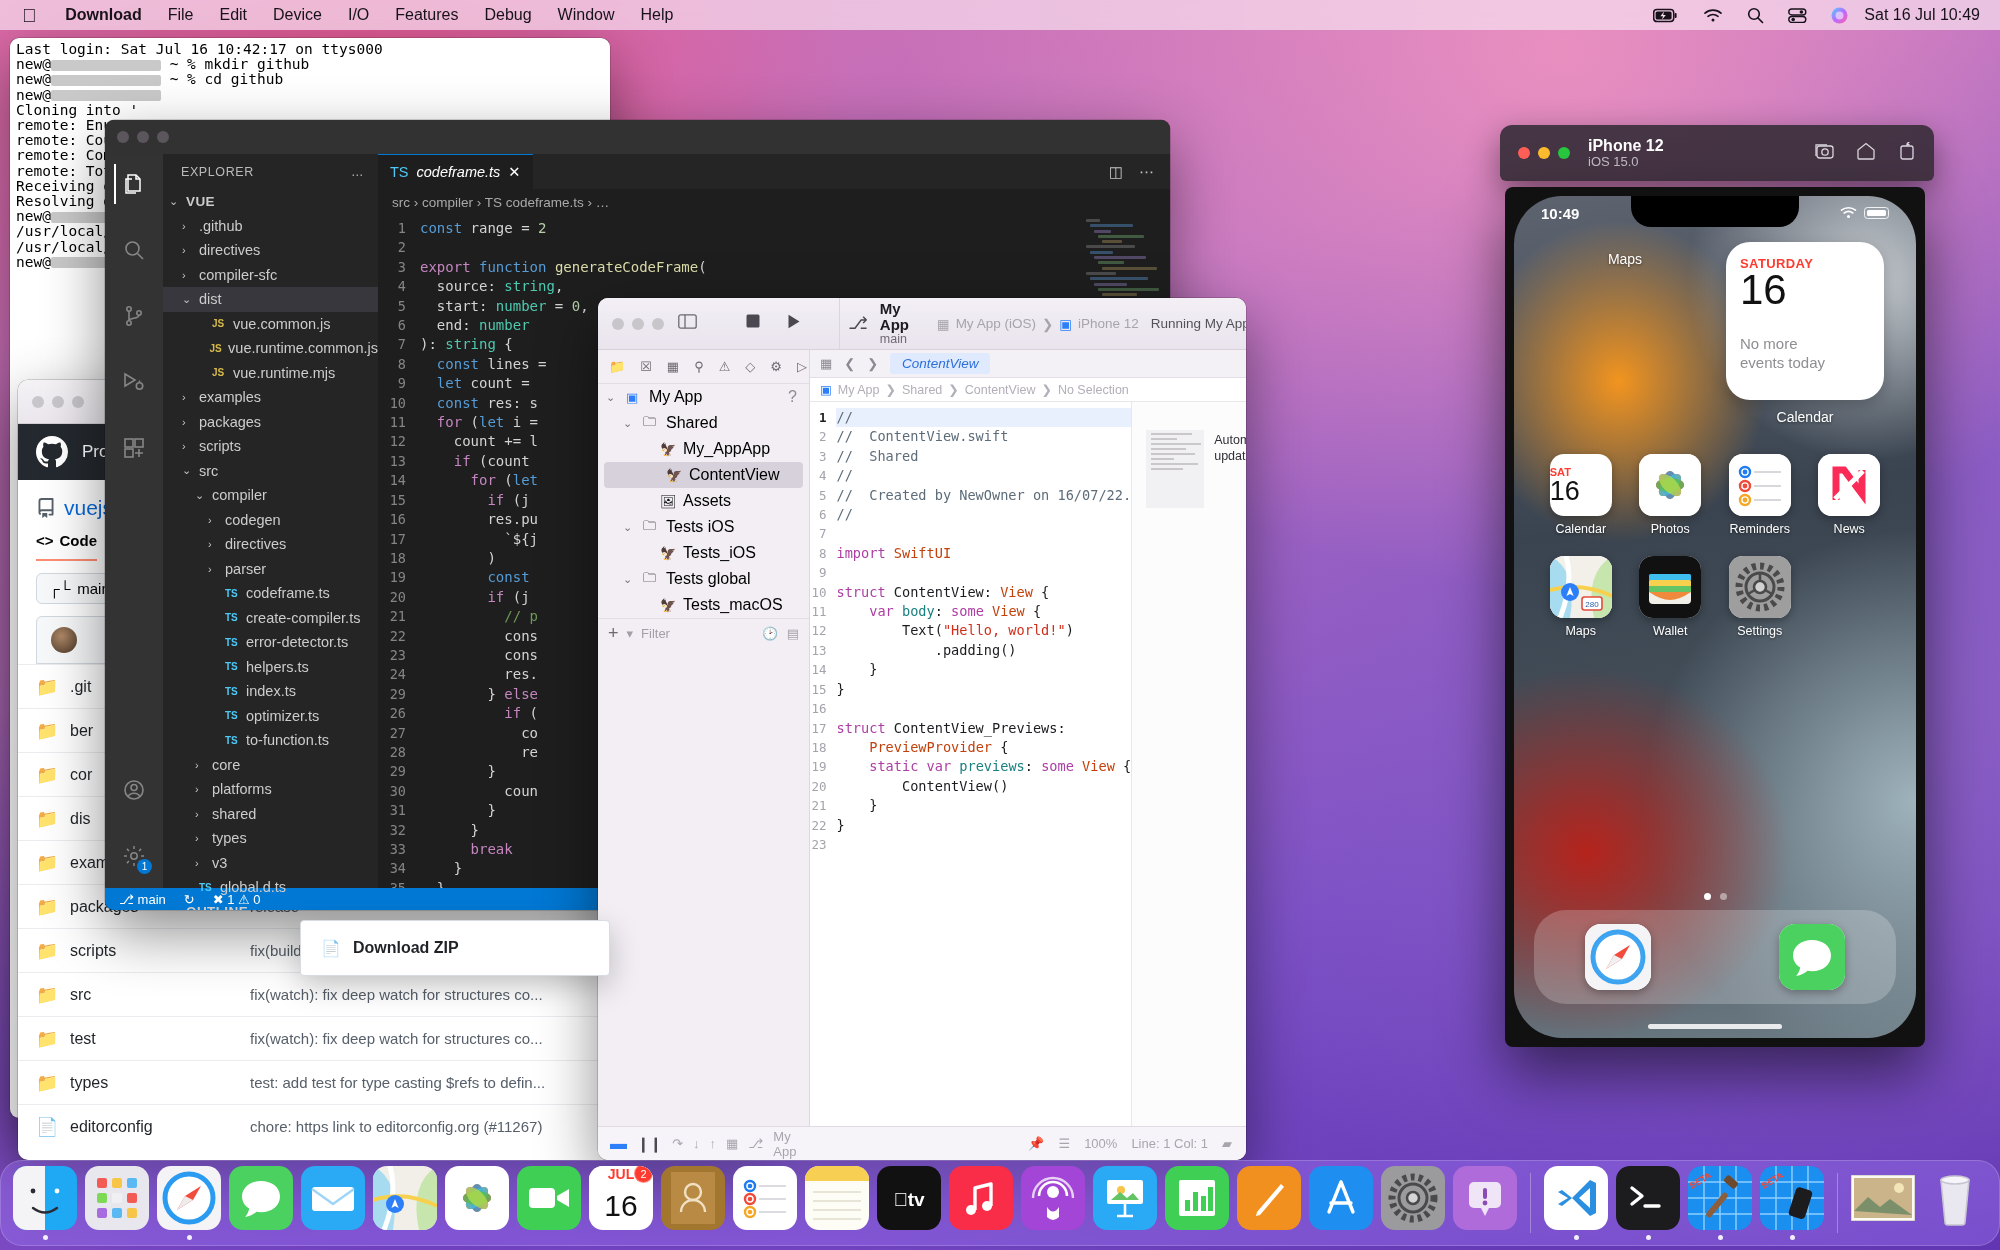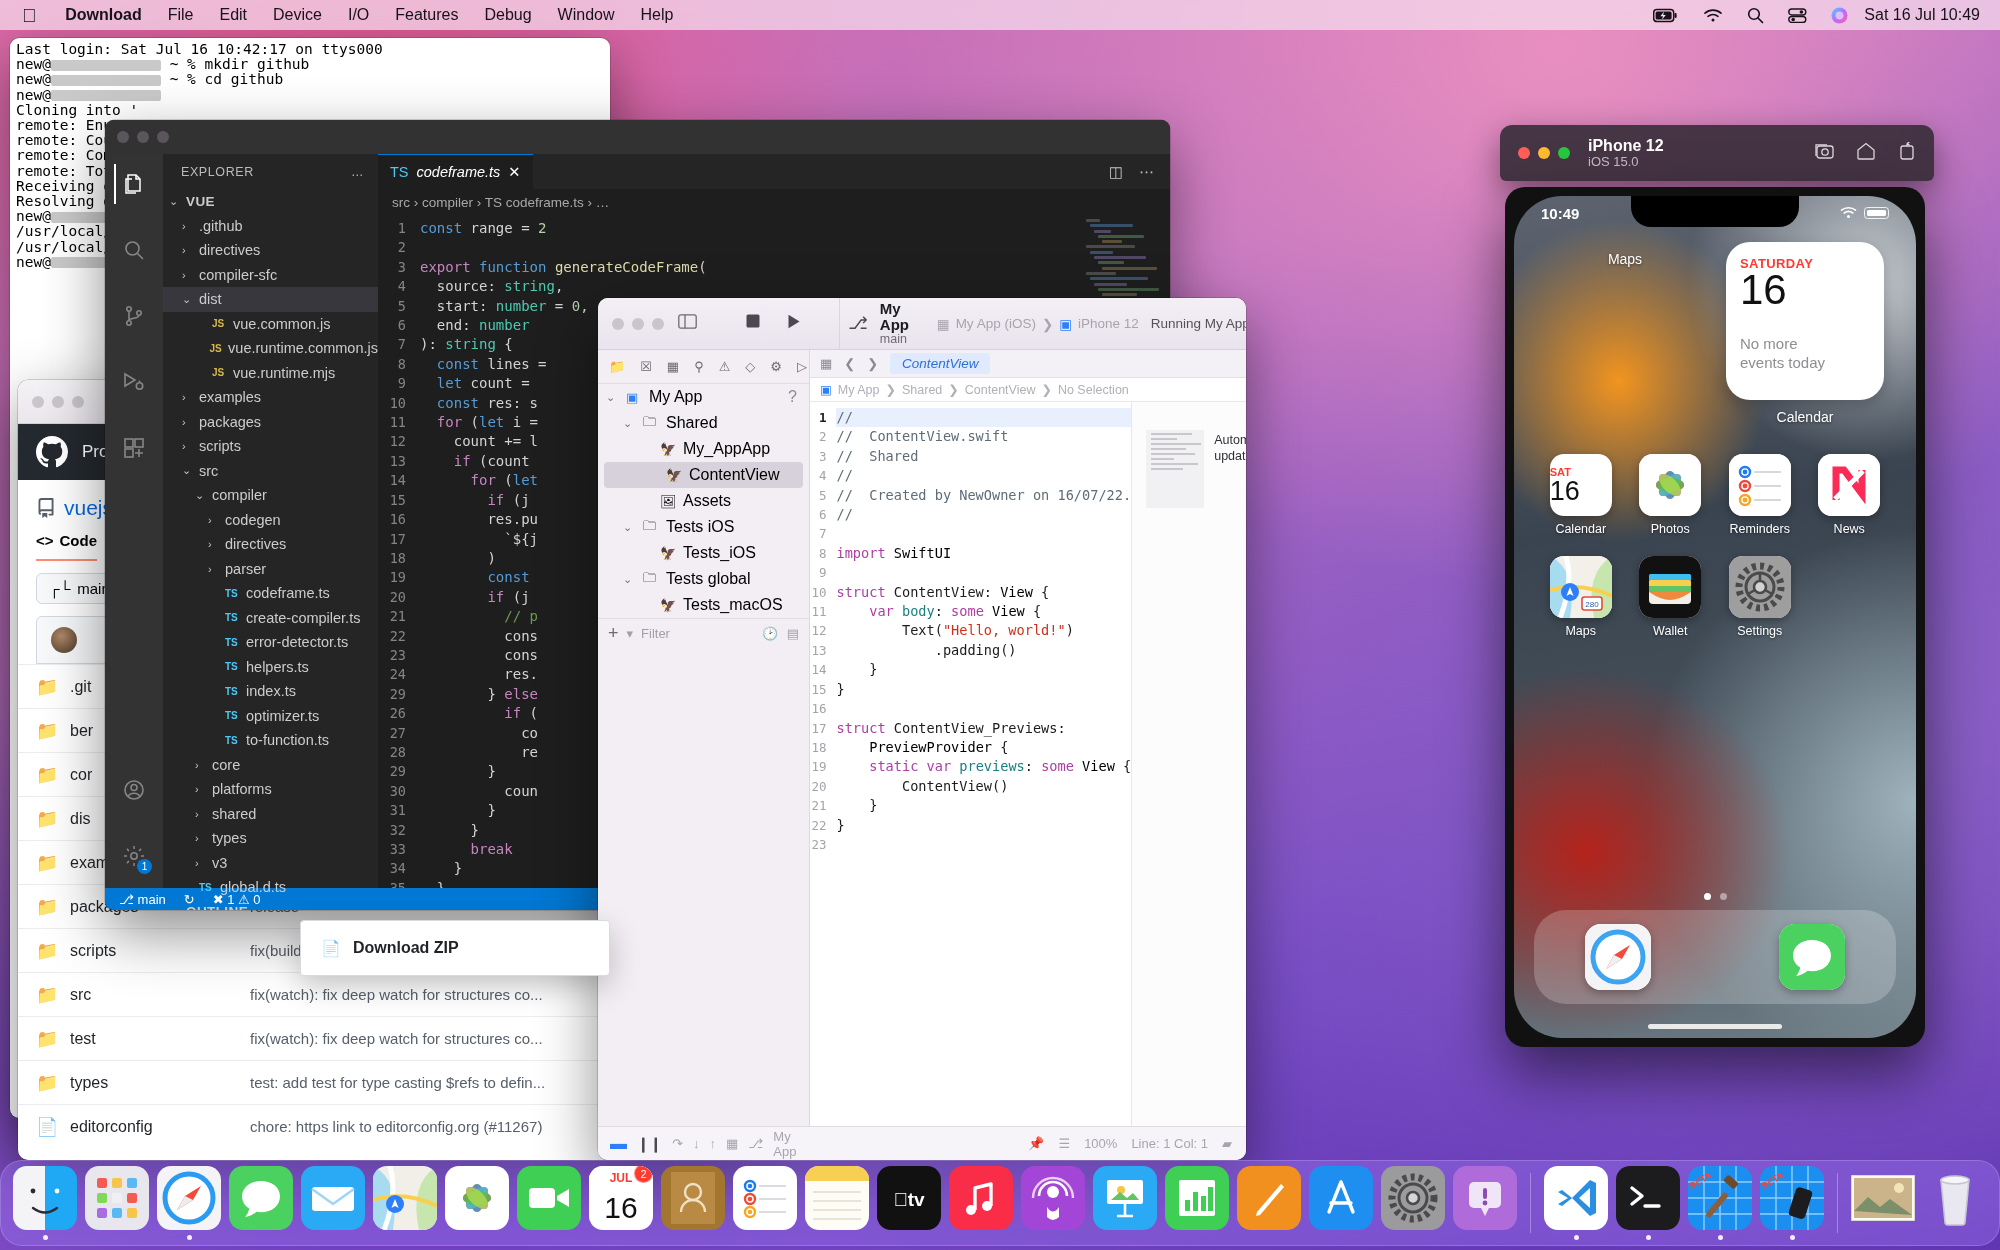--- a/index.html
+++ b/index.html
@@ -178,41 +178,41 @@
       font-size: 13.6px; line-height: 19.4px; white-space: pre; color: #1c1b1f; }
   #xc-preview { width: 208px; border-left: 1px solid #eae6ec; background: #fcfcfd;
       position: relative; }
   #xc-preview .thumb { position: absolute; left: 14px; top: 28px; width: 58px; height: 78px;
       background: #f1f0f3; }
   #xc-preview .thumb div { height: 2px; background: #c9c6cc; margin: 3px 5px; }
   #xc-preview .note { position: absolute; left: 82px; top: 30px; width: 120px;
       font-size: 12.5px; color: #322f36; line-height: 16px; }
   #xc-bottom { height: 34px; display: flex; align-items: center;
       border-top: 1px solid #e0dbe3; background: #f7f4f9; font-size: 13px; color: #a9a5ae; }
-  .sw-kw { color: #ad3da4; } .sw-ty { color: #000000; } .sw-str { color: #d12f1b; }
+  .sw-kw { color: #ad3da4; } .sw-ty { color: #c2410c; } .sw-str { color: #d12f1b; }
   .sw-cm { color: #5d6c79; } .sw-fn { color: #1a8080; }
 
   
   #zip { position: absolute; left: 300px; top: 920px; width: 310px; height: 56px;
       background: #fff; border: 1px solid #d8dbdf; border-radius: 4px; z-index: 60;
       box-shadow: 0 10px 30px rgba(0,0,0,.22); display: flex; align-items: center;
       gap: 12px; padding: 0 20px; font-size: 16px; font-weight: bold; color: #1f2328; }
 
   
   #sim { position: absolute; left: 1487px; top: 125px; width: 460px; height: 980px;
          z-index: 70; }
   #sim-bar { height: 56px; margin: 0 13px; background: rgba(58,46,58,0.93);
       border-radius: 12px 12px 6px 6px; display: flex; align-items: center; padding: 0 18px;
       gap: 18px; box-shadow: 0 12px 34px rgba(0,0,0,.45); }
   #sim-bar .nm { font-size: 16px; color: #fff; font-weight: bold; line-height: 1.1; }
   #sim-bar .os { font-size: 13px; color: #c3bcc6; }
   #sim-bar .icons { margin-left: auto; display: flex; gap: 22px; color: #ddd7df;
       font-size: 17px; }
   #phone { position: absolute; left: 0; top: 62px; width: 420px; height: 860px;
-      margin-left: 18px; border-radius: 20px; background: #111;
+      margin-left: 18px; border-radius: 8px; background: #111;
       box-shadow: 0 26px 60px rgba(0,0,0,.55); padding: 9px; }
   #screen { width: 100%; height: 100%; border-radius: 48px; overflow: hidden;
       position: relative;
       background:
         radial-gradient(ellipse 240px 260px at 26% 22%, #f2941f 0%, rgba(242,148,31,0) 62%),
         radial-gradient(ellipse 300px 300px at 88% 10%, #c8cdd2 0%, rgba(200,205,210,0) 60%),
         radial-gradient(ellipse 330px 300px at 18% 78%, #b5231c 0%, rgba(181,35,28,0) 62%),
         radial-gradient(ellipse 420px 420px at 100% 72%, #9fb3bd 0%, rgba(159,179,189,0) 65%),
         linear-gradient(170deg, #5d6470 0%, #3a4450 38%, #46525c 70%, #6d7c85 100%); }
   #notch { position: absolute; left: 50%; transform: translateX(-50%); top: 0;
@@ -1248,21 +1248,21 @@
       <svg width="64" height="64" viewBox="0 0 64 64">
           <rect width="64" height="64" fill="#3ecf54"></rect>
           <rect x="12" y="22" width="26" height="20" rx="4" fill="#fff"></rect>
           <path d="M40 30 L52 23 v18 l-12-7Z" fill="#fff"></path>
         </svg>
     </div>
       <div style="height:10px"></div>
   </div>
   <div class="dwrap">
     <div class="dicon" style="background:#fff;display:flex;flex-direction:column">
-      <div style="background:#fff;color:#ff3b30;font-size:12px;font-weight:bold;text-align:center;padding-top:5px">JUL</div>
+      <div style="background:#fff;color:#ff3b30;font-size:14px;font-weight:bold;text-align:center;">JUL</div>
       <div style="flex:1;display:flex;align-items:center;justify-content:center;color:#111;font-size:30px;font-weight:300">16</div>
       <span class="dbadge">2</span>
     </div>
       <div style="height:10px"></div>
   </div>
   <div class="dwrap">
     <div class="dicon">
       <svg width="64" height="64" viewBox="0 0 64 64">
           <rect width="64" height="64" fill="#a3762f"></rect>
           <rect x="10" y="6" width="44" height="52" fill="#b98a44"></rect>

